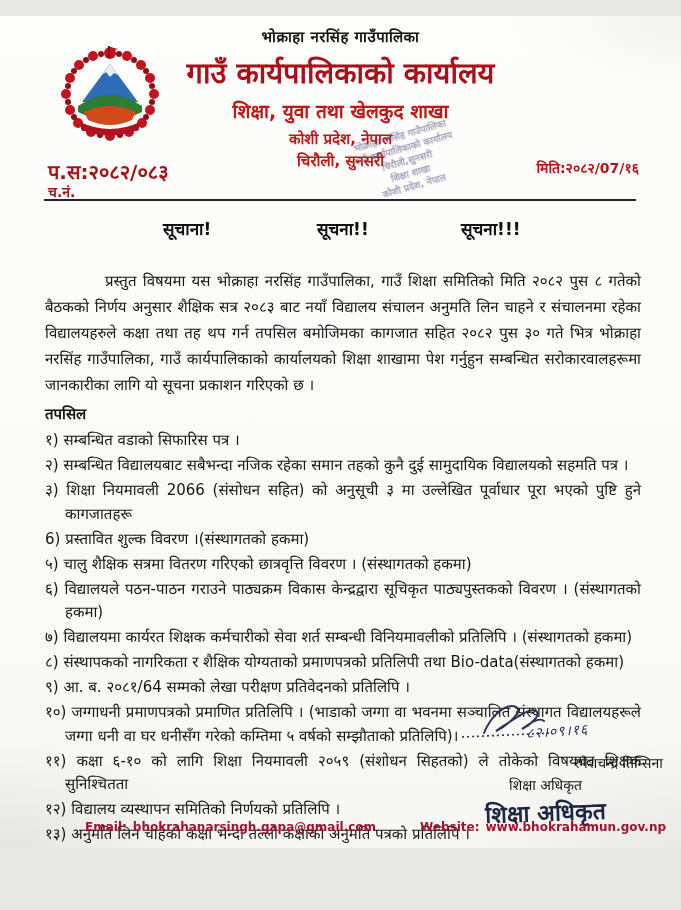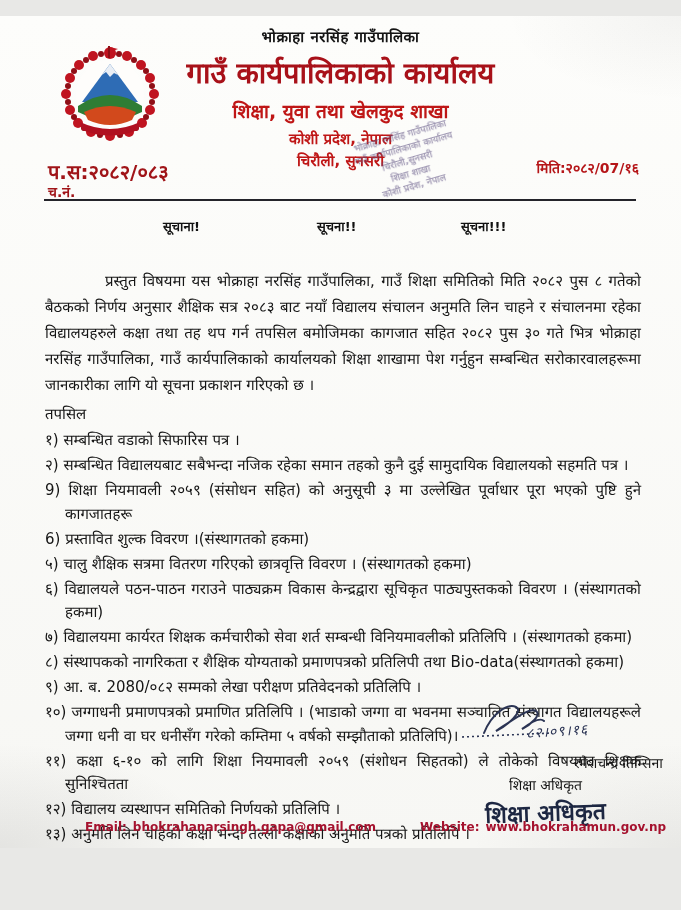--- a/index.html
+++ b/index.html
@@ -28,26 +28,26 @@
     transform:rotate(-16deg);
     color:rgba(96,84,132,.55); font-size:9.5px; line-height:13px;
     text-align:center; font-weight:bold; filter:blur(.3px);
   }
   
   .ref-no{ position:absolute; top:142px; left:48px; font-size:20px; font-weight:bold; color:#a01418; }
   .chalani{ position:absolute; top:166px; left:48px; font-size:14px; font-weight:bold; color:#a01418; }
   .date{ position:absolute; top:142px; right:42px; font-size:14px; font-weight:bold; color:#b51518; }
   .rule{ position:absolute; top:183px; left:44px; width:592px; height:2px; background:#24242a; }
   
-  .notice{ position:absolute; top:201px; font-size:13px; font-weight:bold; color:#111; }
+  .notice{ position:absolute; top:201px; font-size:17px; font-weight:bold; color:#111; }
   .n1{ left:163px; } .n2{ left:317px; } .n3{ left:461px; }
   
   .body-area{ position:absolute; top:252px; left:45px; width:596px; font-size:15px; color:#151515; }
   .body-area p{ text-align:justify; text-indent:60px; line-height:26px; }
-  .tapasil{ font-weight:normal; margin-top:4px; line-height:25px; }
+  .tapasil{ font-weight:bold; margin-top:4px; line-height:25px; }
   .items{ margin-top:2px; }
   .item{ line-height:23.5px; margin-bottom:1.5px; padding-left:20px; text-indent:-20px; text-align:justify; }
   
   .sig{ position:absolute; top:683px; left:428px; width:235px; text-align:center; }
   .sig-scribble{ position:relative; height:52px; }
   .sig-date{
     position:absolute; left:98px; top:22px; font-size:14px; font-style:italic;
     color:#2b3454; transform:rotate(-4deg); letter-spacing:1px; white-space:nowrap;
   }
   .sig-name{ font-size:14px; color:#161616; margin-top:2px;text-align:right; }
@@ -140,27 +140,27 @@
   <span class="notice n1">सूचाना!</span>
   <span class="notice n2">सूचना!!</span>
   <span class="notice n3">सूचना!!!</span>
 
   <div class="body-area">
     <p>प्रस्तुत विषयमा यस भोक्राहा नरसिंह गाउँपालिका, गाउँ शिक्षा समितिको मिति २०८२ पुस ८ गतेको बैठकको निर्णय अनुसार शैक्षिक सत्र २०८३ बाट नयाँ विद्यालय संचालन अनुमति लिन चाहने र संचालनमा रहेका विद्यालयहरुले कक्षा तथा तह थप गर्न तपसिल बमोजिमका कागजात सहित २०८२ पुस ३० गते भित्र भोक्राहा नरसिंह गाउँपालिका, गाउँ कार्यपालिकाको कार्यालयको शिक्षा शाखामा पेश गर्नुहुन सम्बन्धित सरोकारवालहरूमा जानकारीका लागि यो सूचना प्रकाशन गरिएको छ ।</p>
     <div class="tapasil">तपसिल</div>
     <div class="items">
       <div class="item">१) सम्बन्धित वडाको सिफारिस पत्र ।</div>
       <div class="item">२) सम्बन्धित विद्यालयबाट सबैभन्दा नजिक रहेका समान तहको कुनै दुई सामुदायिक विद्यालयको सहमति पत्र ।</div>
-      <div class="item">9) शिक्षा नियमावली २०५९ (संसोधन सहित) को अनुसूची ३ मा उल्लेखित पूर्वाधार पूरा भएको पुष्टि हुने कागजातहरू</div>
+      <div class="item">३) शिक्षा नियमावली 2066 (संसोधन सहित) को अनुसूची ३ मा उल्लेखित पूर्वाधार पूरा भएको पुष्टि हुने कागजातहरू</div>
       <div class="item">6) प्रस्तावित शुल्क विवरण ।(संस्थागतको हकमा)</div>
       <div class="item">५) चालु शैक्षिक सत्रमा वितरण गरिएको छात्रवृत्ति विवरण । (संस्थागतको हकमा)</div>
       <div class="item">६) विद्यालयले पठन-पाठन गराउने पाठ्यक्रम विकास केन्द्रद्वारा सूचिकृत पाठ्यपुस्तकको विवरण । (संस्थागतको हकमा)</div>
       <div class="item">७) विद्यालयमा कार्यरत शिक्षक कर्मचारीको सेवा शर्त सम्बन्धी विनियमावलीको प्रतिलिपि । (संस्थागतको हकमा)</div>
       <div class="item">८) संस्थापकको नागरिकता र शैक्षिक योग्यताको प्रमाणपत्रको प्रतिलिपी तथा Bio-data(संस्थागतको हकमा)</div>
-      <div class="item">९) आ. ब. 2080/०८२ सम्मको लेखा परीक्षण प्रतिवेदनको प्रतिलिपि ।</div>
+      <div class="item">९) आ. ब. २०८१/64 सम्मको लेखा परीक्षण प्रतिवेदनको प्रतिलिपि ।</div>
       <div class="item">१०) जग्गाधनी प्रमाणपत्रको प्रमाणित प्रतिलिपि । (भाडाको जग्गा वा भवनमा सञ्चालित संस्थागत विद्यालयहरूले जग्गा धनी वा घर धनीसँग गरेको कम्तिमा ५ वर्षको सम्झौताको प्रतिलिपि)।</div>
       <div class="item">११) कक्षा ६-१० को लागि शिक्षा नियमावली २०५९ (संशोधन सिहतको) ले तोकेको विषयगत शिक्षक सुनिश्चितता</div>
       <div class="item">१२) विद्यालय व्यस्थापन समितिको निर्णयको प्रतिलिपि ।</div>
       <div class="item">१३) अनुमति लिन चाहेको कक्षा भन्दा तल्लो कक्षाको अनुमति पत्रको प्रतिलिपि ।</div>
     </div>
   </div>
 
   <div class="sig">
     <div class="sig-scribble">
       <svg width="180" height="52" viewBox="0 0 180 52">

